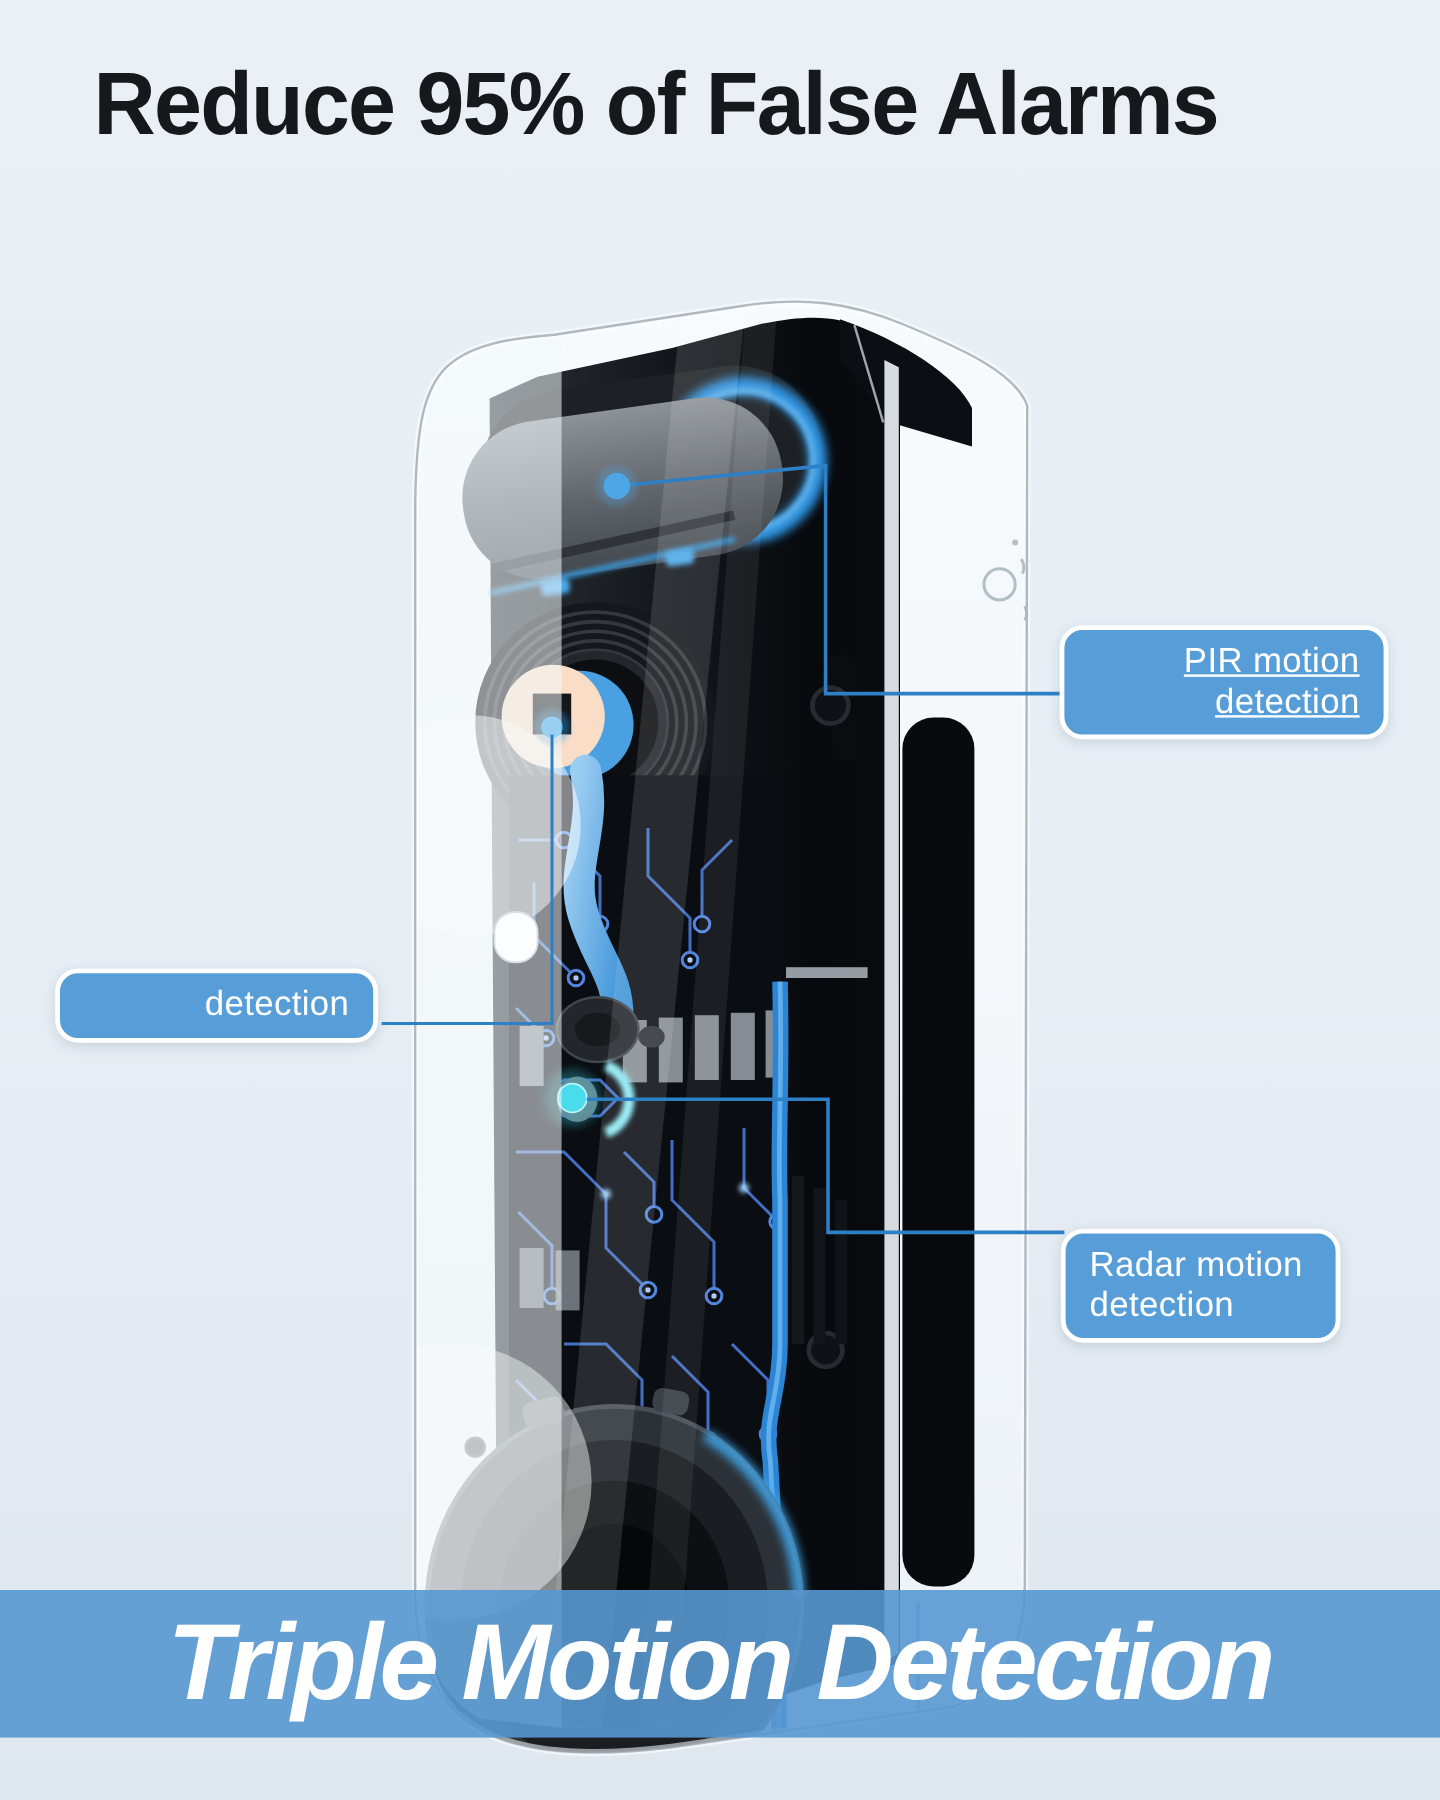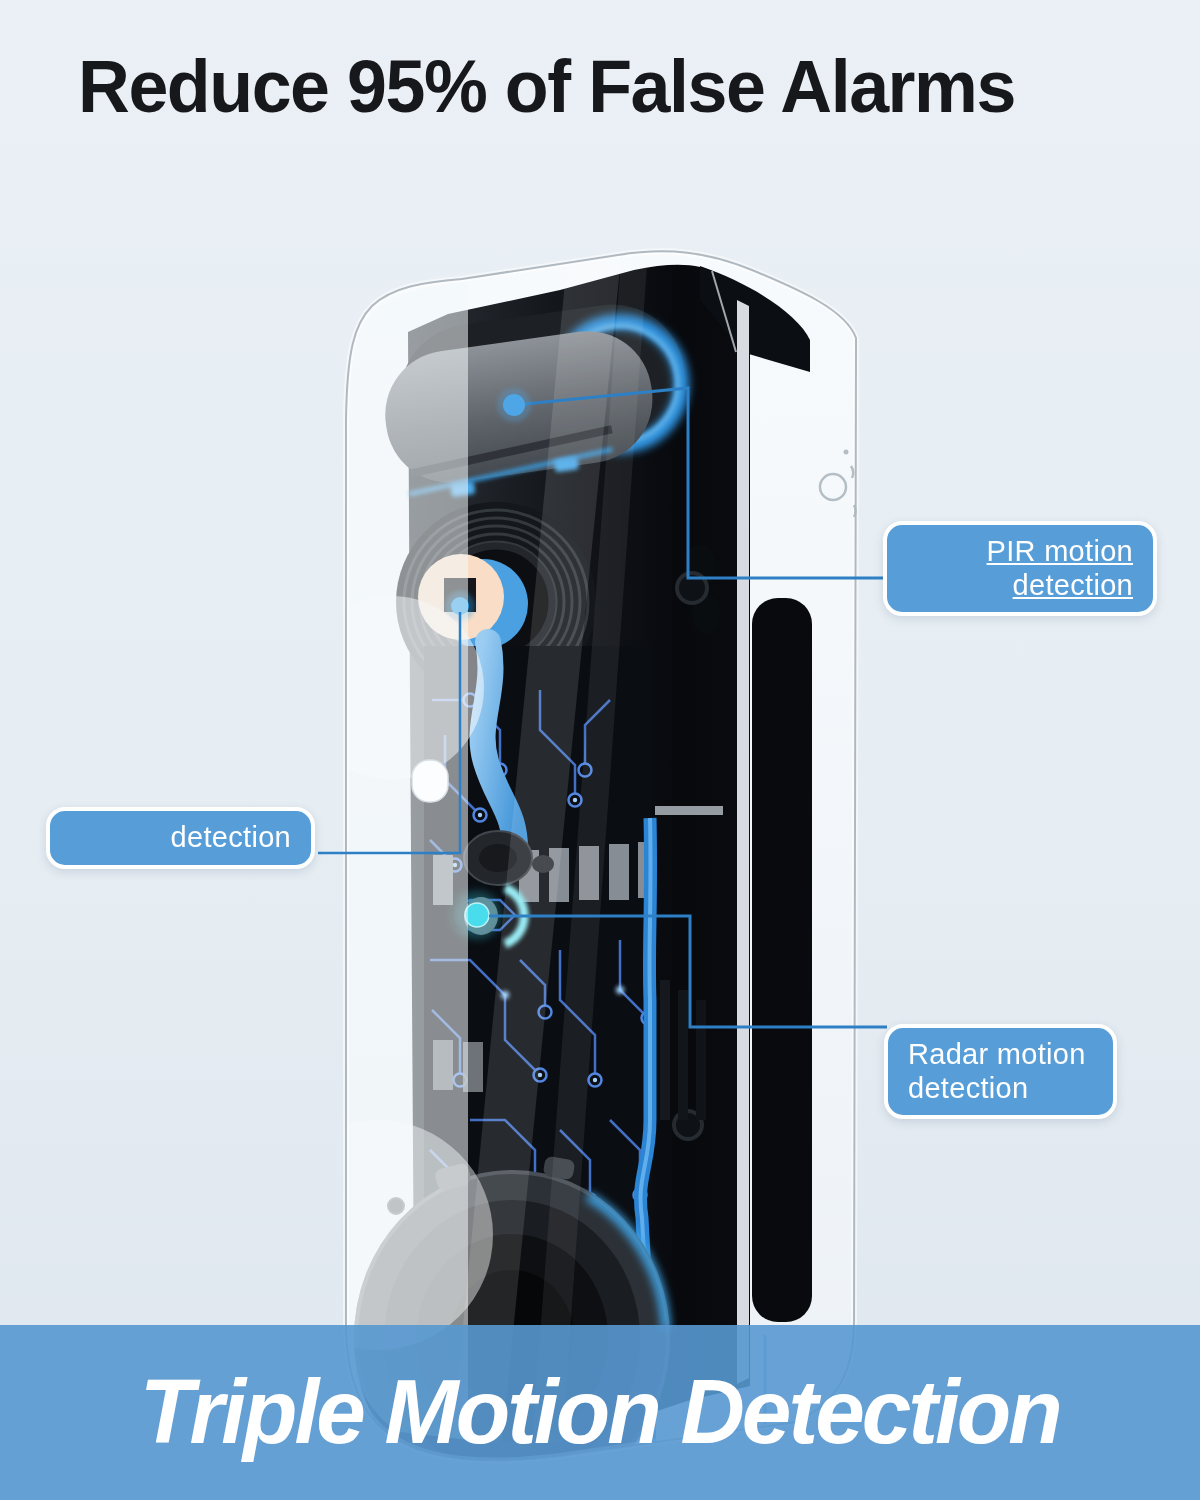--- a/index.html
+++ b/index.html
@@ -21,21 +21,21 @@
     border:4px solid var(--label-border,#ffffff);
     border-radius:19px;color:var(--label-text,#ffffff);
     font-size:29px;line-height:1.16;padding:10px 20px;letter-spacing:.3px;
     box-shadow:0 3px 10px rgba(70,100,130,.18);
   }
   .callout span{display:block;}
   #callout-pir{left:883px;top:521px;width:274px;text-align:right;text-decoration:underline;}
   #callout-human{left:46px;top:807px;width:269px;text-align:right;}
   #callout-radar{left:884px;top:1024px;width:233px;text-align:left;}
   .banner{
-    position:absolute;left:0;top:1325px;width:1200px;height:175px;
+    position:absolute;left:0;top:1325px;width:1200px;height:123px;
     background:var(--banner-fill,rgba(88,152,208,.9));
     display:flex;align-items:center;justify-content:center;
   }
   .banner span{
     color:var(--banner-text,#ffffff);
     font-size:90px;font-weight:700;font-style:italic;letter-spacing:-3px;
     transform:scaleX(.99);white-space:nowrap;
   }
 </style>
 </head>

